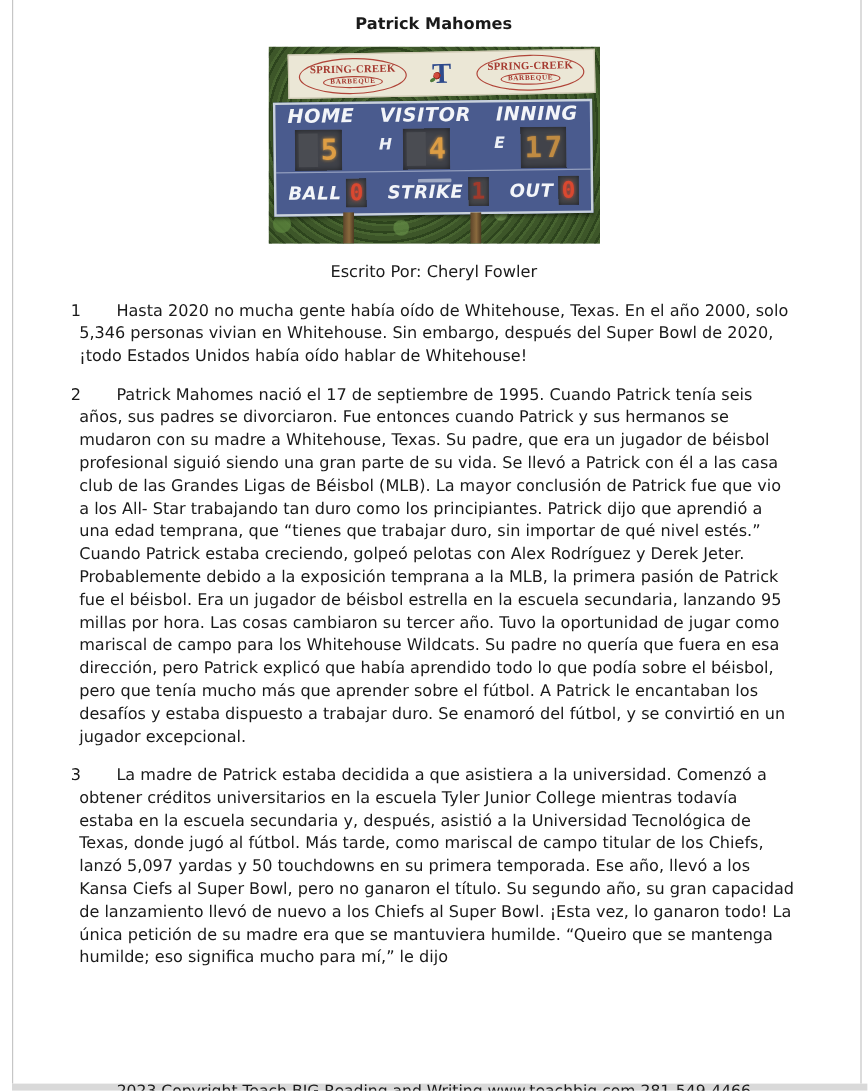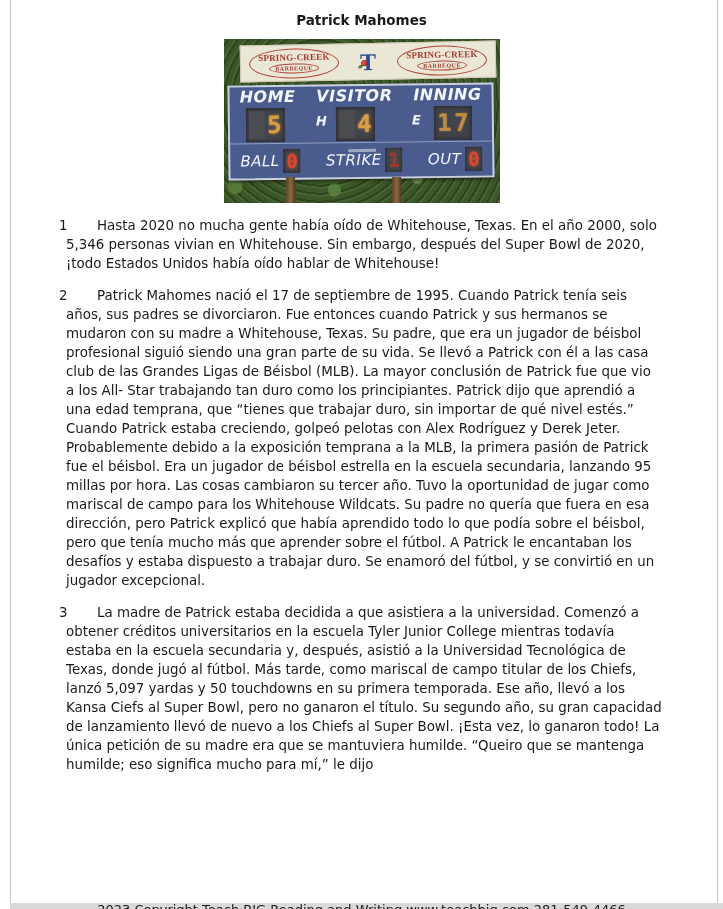--- a/index.html
+++ b/index.html
@@ -102,21 +102,21 @@
     background:rgba(230,233,240,.55);border-radius:1px;
   }
   .board-row3{
     position:absolute;left:0;right:0;bottom:2px;height:30px;
     border-top:1px solid rgba(235,240,248,.45);
     display:flex;align-items:center;justify-content:space-between;
     padding:2px 10px 0 10px;
   }
   .bso-group{display:flex;align-items:center;}
   .bso-label{
-    color:#f3f5f9;font-weight:normal;font-style:italic;font-size:15px;letter-spacing:.5px;
+    color:#f3f5f9;font-weight:bold;font-style:italic;font-size:15px;letter-spacing:.5px;
     margin-right:4px;
   }
   .bso-cell{
     width:17px;height:24px;background:#46474b;box-shadow:inset 0 0 4px #1f2024;
     display:flex;align-items:center;justify-content:center;
   }
   .red-led{
     font-family:"DejaVu Sans Mono","Liberation Mono",monospace;font-weight:bold;
     font-size:19px;color:#da4830;text-shadow:0 0 3px rgba(218,72,48,.95);
   }
@@ -211,20 +211,21 @@
             <span class="red-led">0</span>
           </div>
         </div>
       </div>
     </div>
 
     <div class="post p1"></div>
     <div class="post p2"></div>
   </div>
 
+  <div class="byline">Escrito Por: Cheryl Fowler</div>
 
   <div class="paragraphs">
     <div class="para">
       <span class="para-num">1</span>
       <span>Hasta 2020 no mucha gente había oído de Whitehouse, Texas. En el año 2000, solo 5,346 personas vivian en Whitehouse. Sin embargo, después del Super Bowl de 2020, ¡todo Estados Unidos había oído hablar de Whitehouse!</span>
     </div>
     <div class="para">
       <span class="para-num">2</span>
       <span>Patrick Mahomes nació el 17 de septiembre de 1995. Cuando Patrick tenía seis años, sus padres se divorciaron. Fue entonces cuando Patrick y sus hermanos se mudaron con su madre a Whitehouse, Texas. Su padre, que era un jugador de béisbol profesional siguió siendo una gran parte de su vida. Se llevó a Patrick con él a las casa club de las Grandes Ligas de Béisbol (MLB). La mayor conclusión de Patrick fue que vio a los All- Star trabajando tan duro como los principiantes. Patrick dijo que aprendió a una edad temprana, que “tienes que trabajar duro, sin importar de qué nivel estés.” Cuando Patrick estaba creciendo, golpeó pelotas con Alex Rodríguez y Derek Jeter. Probablemente debido a la exposición temprana a la MLB, la primera pasión de Patrick fue el béisbol. Era un jugador de béisbol estrella en la escuela secundaria, lanzando 95 millas por hora. Las cosas cambiaron su tercer año. Tuvo la oportunidad de jugar como mariscal de campo para los Whitehouse Wildcats. Su padre no quería que fuera en esa dirección, pero Patrick explicó que había aprendido todo lo que podía sobre el béisbol, pero que tenía mucho más que aprender sobre el fútbol. A Patrick le encantaban los desafíos y estaba dispuesto a trabajar duro. Se enamoró del fútbol, y se convirtió en un jugador excepcional.</span>
     </div>

